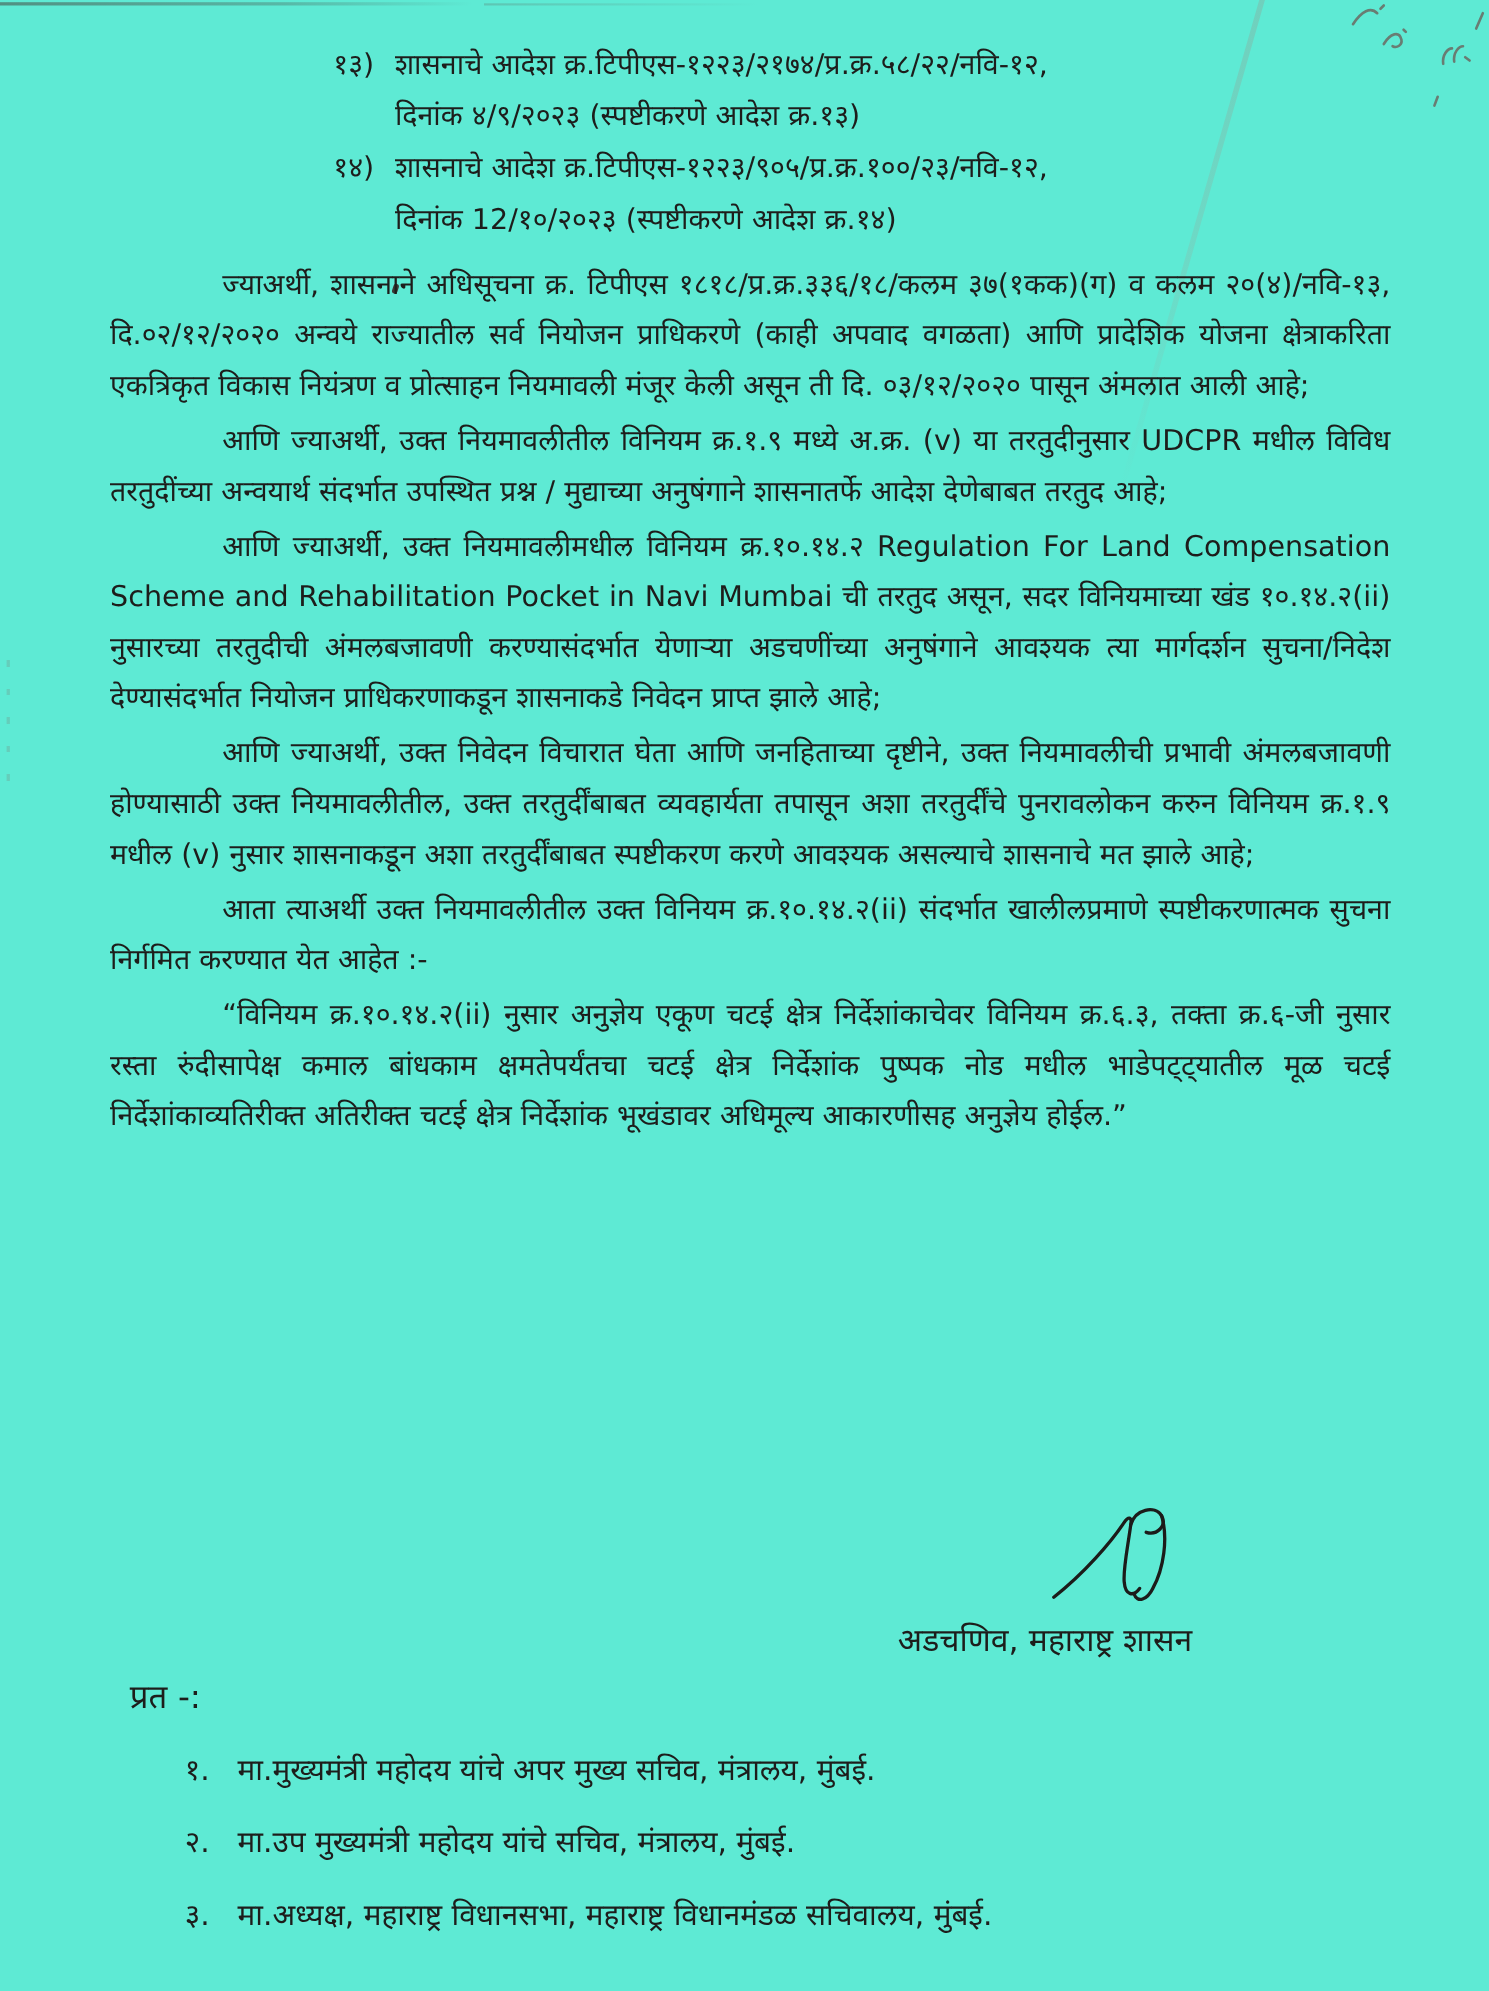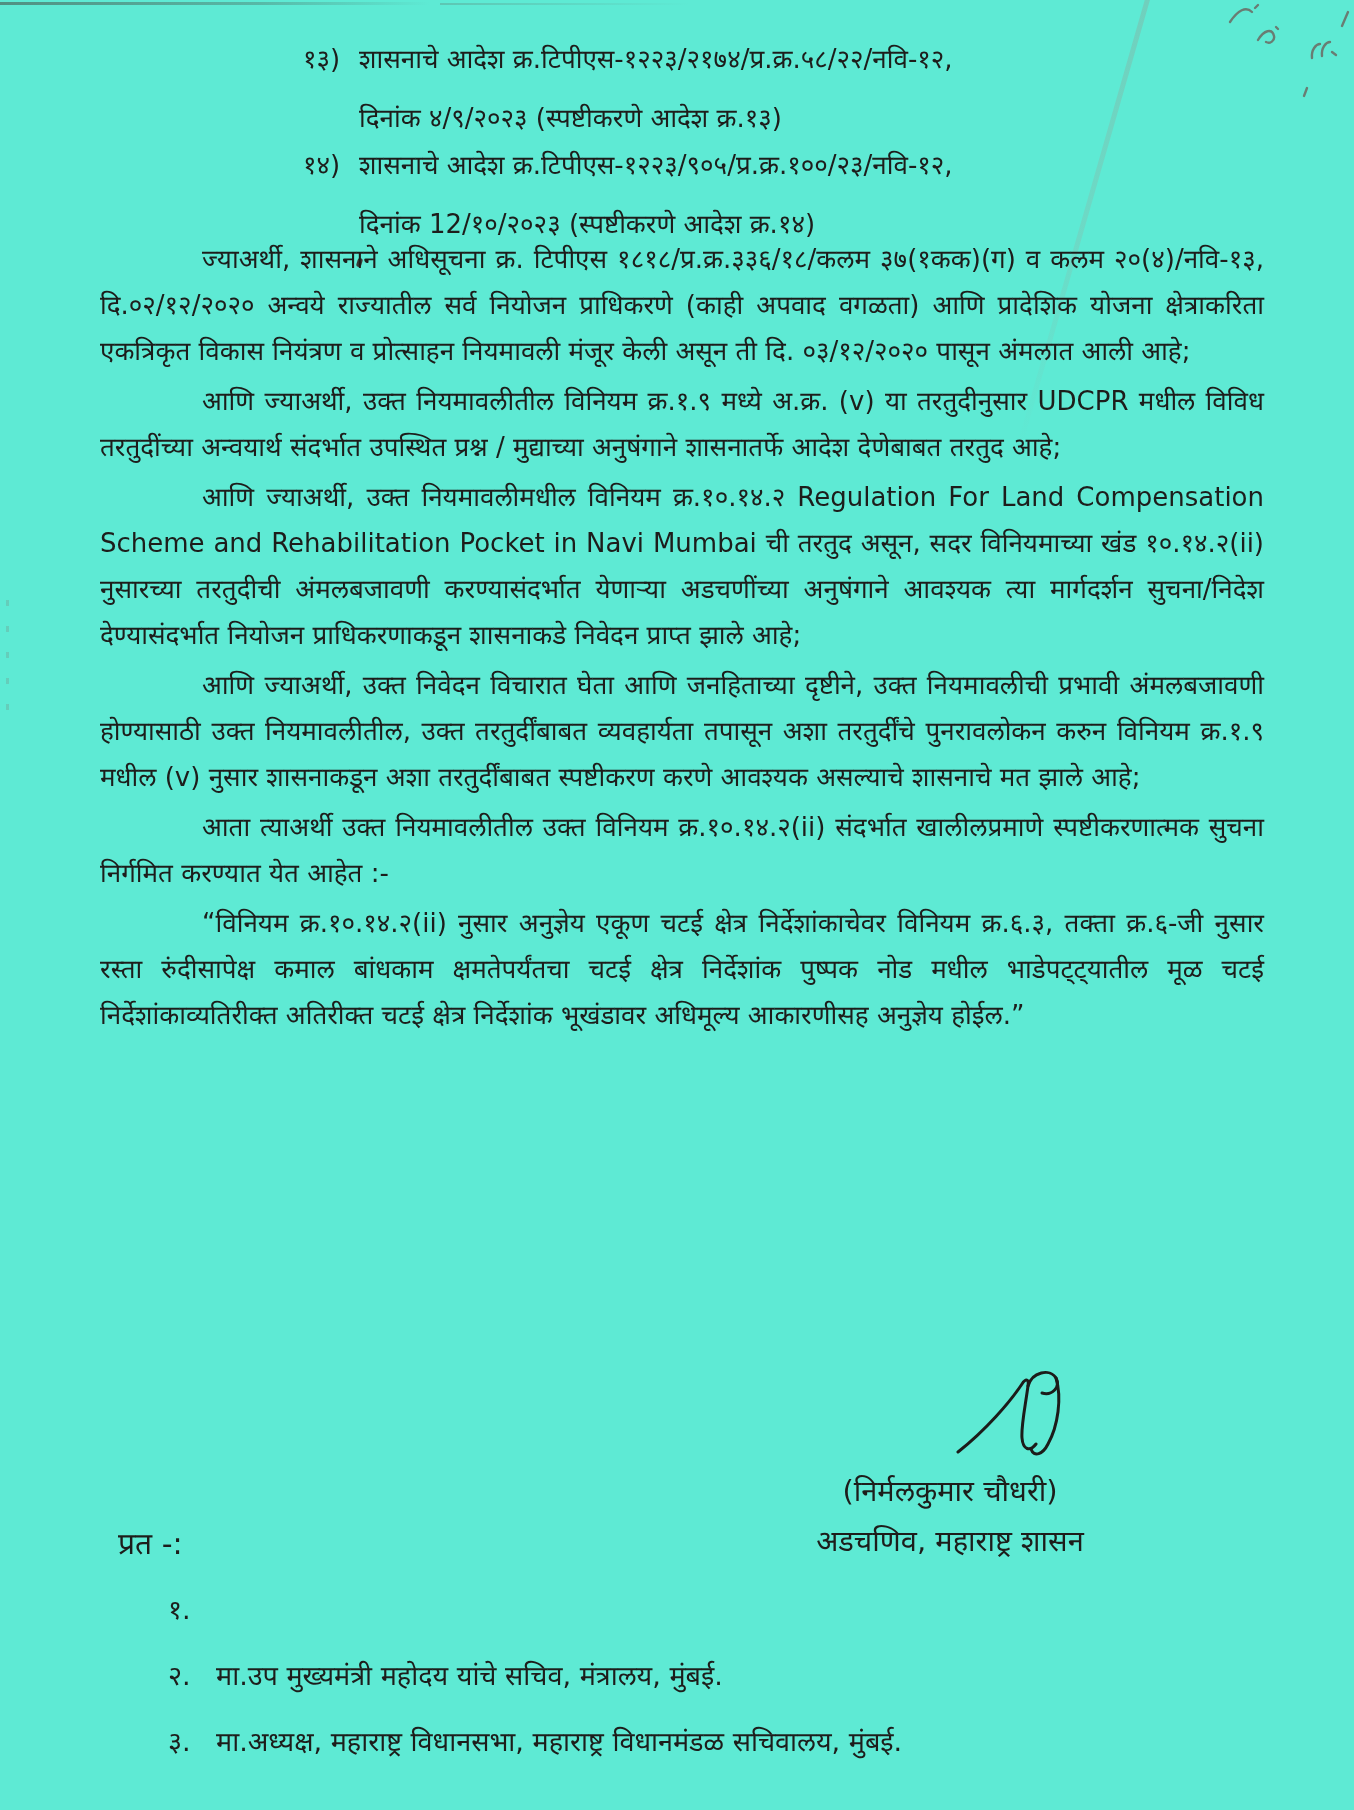--- a/index.html
+++ b/index.html
@@ -14,21 +14,21 @@
     padding-left:36px;
   }
 
   
   .refs {
     position:absolute; left:303px; top:36px; width:790px;
     font-size:26px; line-height:47px;
   }
   .ref-line1 { display:flex; }
   .ref-num { flex:none; width:56px; }
-  .ref-line2 { padding-left:56px;margin-top:12px; }
+  .ref-line2 { padding-left:56px; }
 
   
   .content {
     position:absolute; left:100px; top:236px; width:1164px;
     font-size:26px; line-height:46px;
     text-align:justify;
   }
   .content p { margin:0; text-indent:102px; }
   .content p + p { margin-top:4px; }
 
@@ -124,28 +124,28 @@
   </div>
 
   <div class="signature">
     <svg class="sig-svg" width="140" height="96" viewBox="0 0 140 96">
       <g fill="none" stroke="#1c1c1a" stroke-width="3" stroke-linecap="round">
         <path d="M6,84 C34,62 58,34 70,16 C74,10 77,11 76,18 C73,40 69,58 70,70 C71,82 78,84 84,76"></path>
         <path d="M76,18 C80,4 98,0 104,10 C109,19 100,28 90,25"></path>
         <path d="M104,10 C110,30 106,58 96,76 C91,86 82,90 79,81"></path>
       </g>
     </svg>
-    <div class="sig-name">(निर्मलकुमार चौधरी)</div>
     <div class="sig-title">अडचणिव, महाराष्ट्र शासन</div>
   </div>
 
   <div class="copies">
     <div class="copies-label">प्रत -:</div>
     <div class="copy-item">
       <span class="copy-num">१.</span>
+      <span class="copy-text">मा.मुख्यमंत्री महोदय यांचे अपर मुख्य सचिव, मंत्रालय, मुंबई.</span>
     </div>
     <div class="copy-item">
       <span class="copy-num">२.</span>
       <span class="copy-text">मा.उप मुख्यमंत्री महोदय यांचे सचिव, मंत्रालय, मुंबई.</span>
     </div>
     <div class="copy-item">
       <span class="copy-num">३.</span>
       <span class="copy-text">मा.अध्यक्ष, महाराष्ट्र विधानसभा, महाराष्ट्र विधानमंडळ सचिवालय, मुंबई.</span>
     </div>
   </div>

